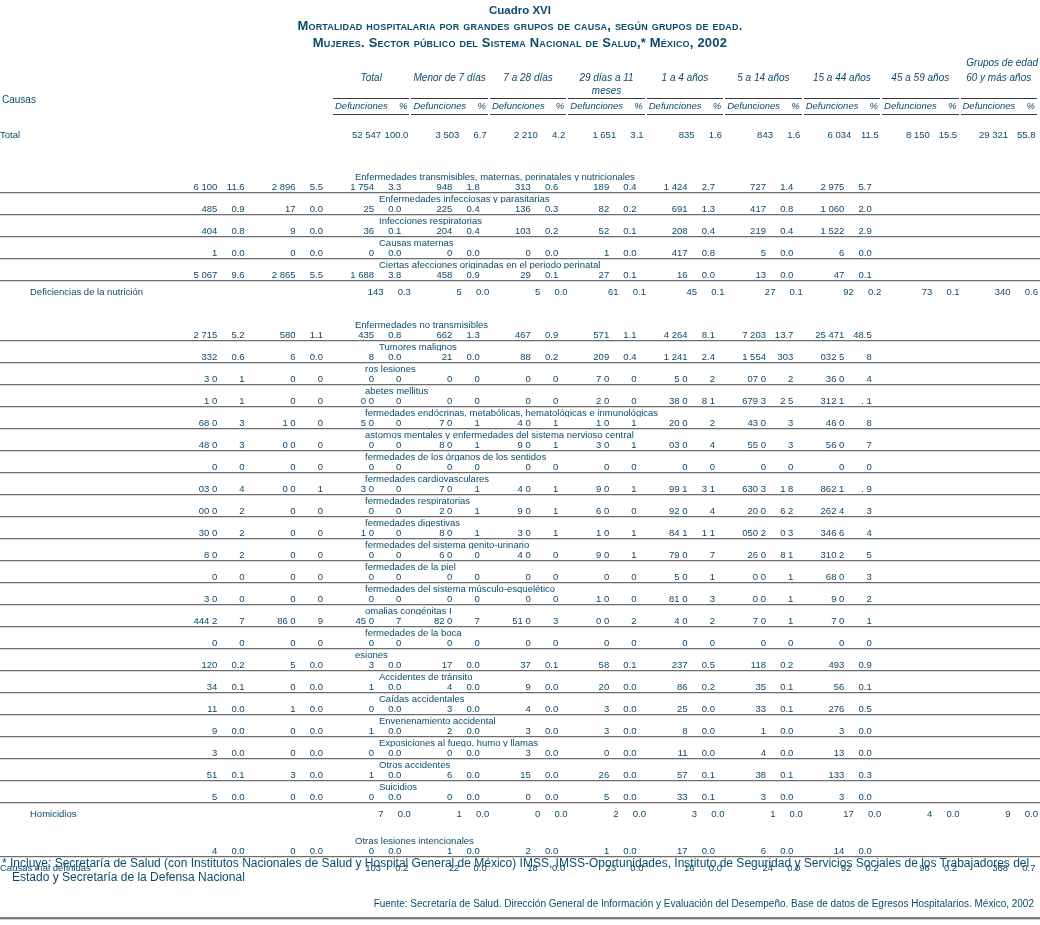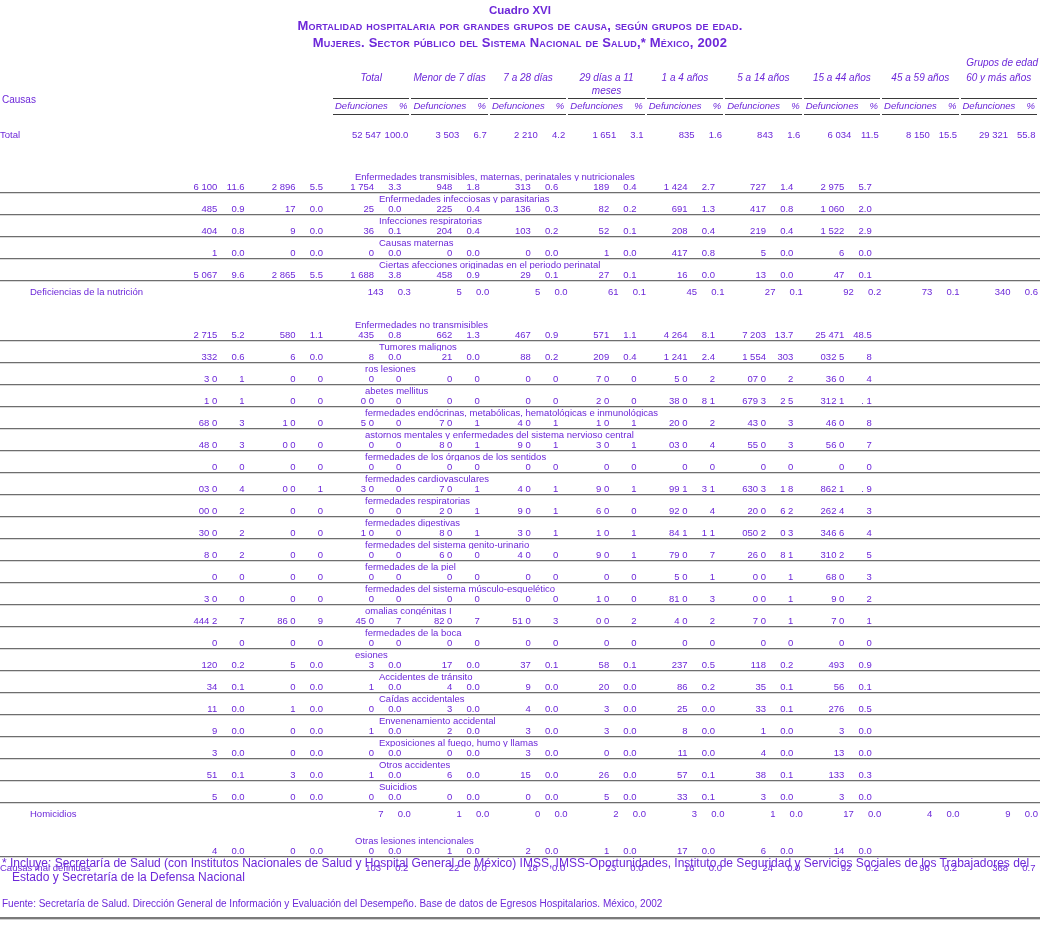--- a/index.html
+++ b/index.html
@@ -1,16 +1,16 @@
 <!DOCTYPE html>
 <html><head>
 <meta charset="utf-8">
 <style>
   html,body{margin:0;padding:0;background:#fff;}
-  #page{position:relative;width:1040px;height:925px;background:#ffffff;color:#6d28d9;
+  #page{position:relative;width:1040px;height:925px;background:#ffffff;color:#0c4a6e;
         font-family:"Liberation Sans",sans-serif;overflow:hidden;}
   
   .title-block{text-align:center;padding-top:3px;}
   .t1{font-size:11.5px;font-weight:bold;line-height:15px;}
   .t2,.t3{font-size:13px;font-weight:bold;font-variant:small-caps;line-height:16.5px;letter-spacing:.2px;}
   
   .thead{position:relative;height:62px;margin-top:6px;}
   .causes-lbl{position:absolute;left:2px;bottom:14px;font-size:10px;}
   .num-head{position:absolute;left:332px;right:2px;top:0;}
   .age-hdr{text-align:right;font-style:italic;font-size:10px;height:14px;}
@@ -29,21 +29,21 @@
   .row.ind1 .lbl{padding-left:30px;width:312px;}
   .row.ind2 .lbl{padding-left:10px;width:320px;}
   .row .nums{display:flex;flex:1;padding-right:2px;}
   .cell{white-space:pre;}
   .cell.def{width:51px;text-align:right;}
   .cell.pct{width:27.4px;text-align:right;}
   .spacer{width:100%;}
   
   .footnote{position:absolute;left:2px;right:4px;top:856px;font-size:12px;line-height:14px;
             padding-left:10px;text-indent:-10px;}
-  .source{position:absolute;left:2px;right:6px;top:898px;font-size:10px;}
+  .source{position:absolute;left:2px;right:6px;top:898px;font-size:10px;text-align:right;}
   .bottom-rule{position:absolute;left:0;right:0;top:917px;border-top:2px solid #7a7a7a;
                box-shadow:0 1px 0 #cfcfcf;}
 </style>
 </head>
 <body>
 
 <div id="page">
 
   <div class="title-block">
     <div class="t1">Cuadro XVI</div>

